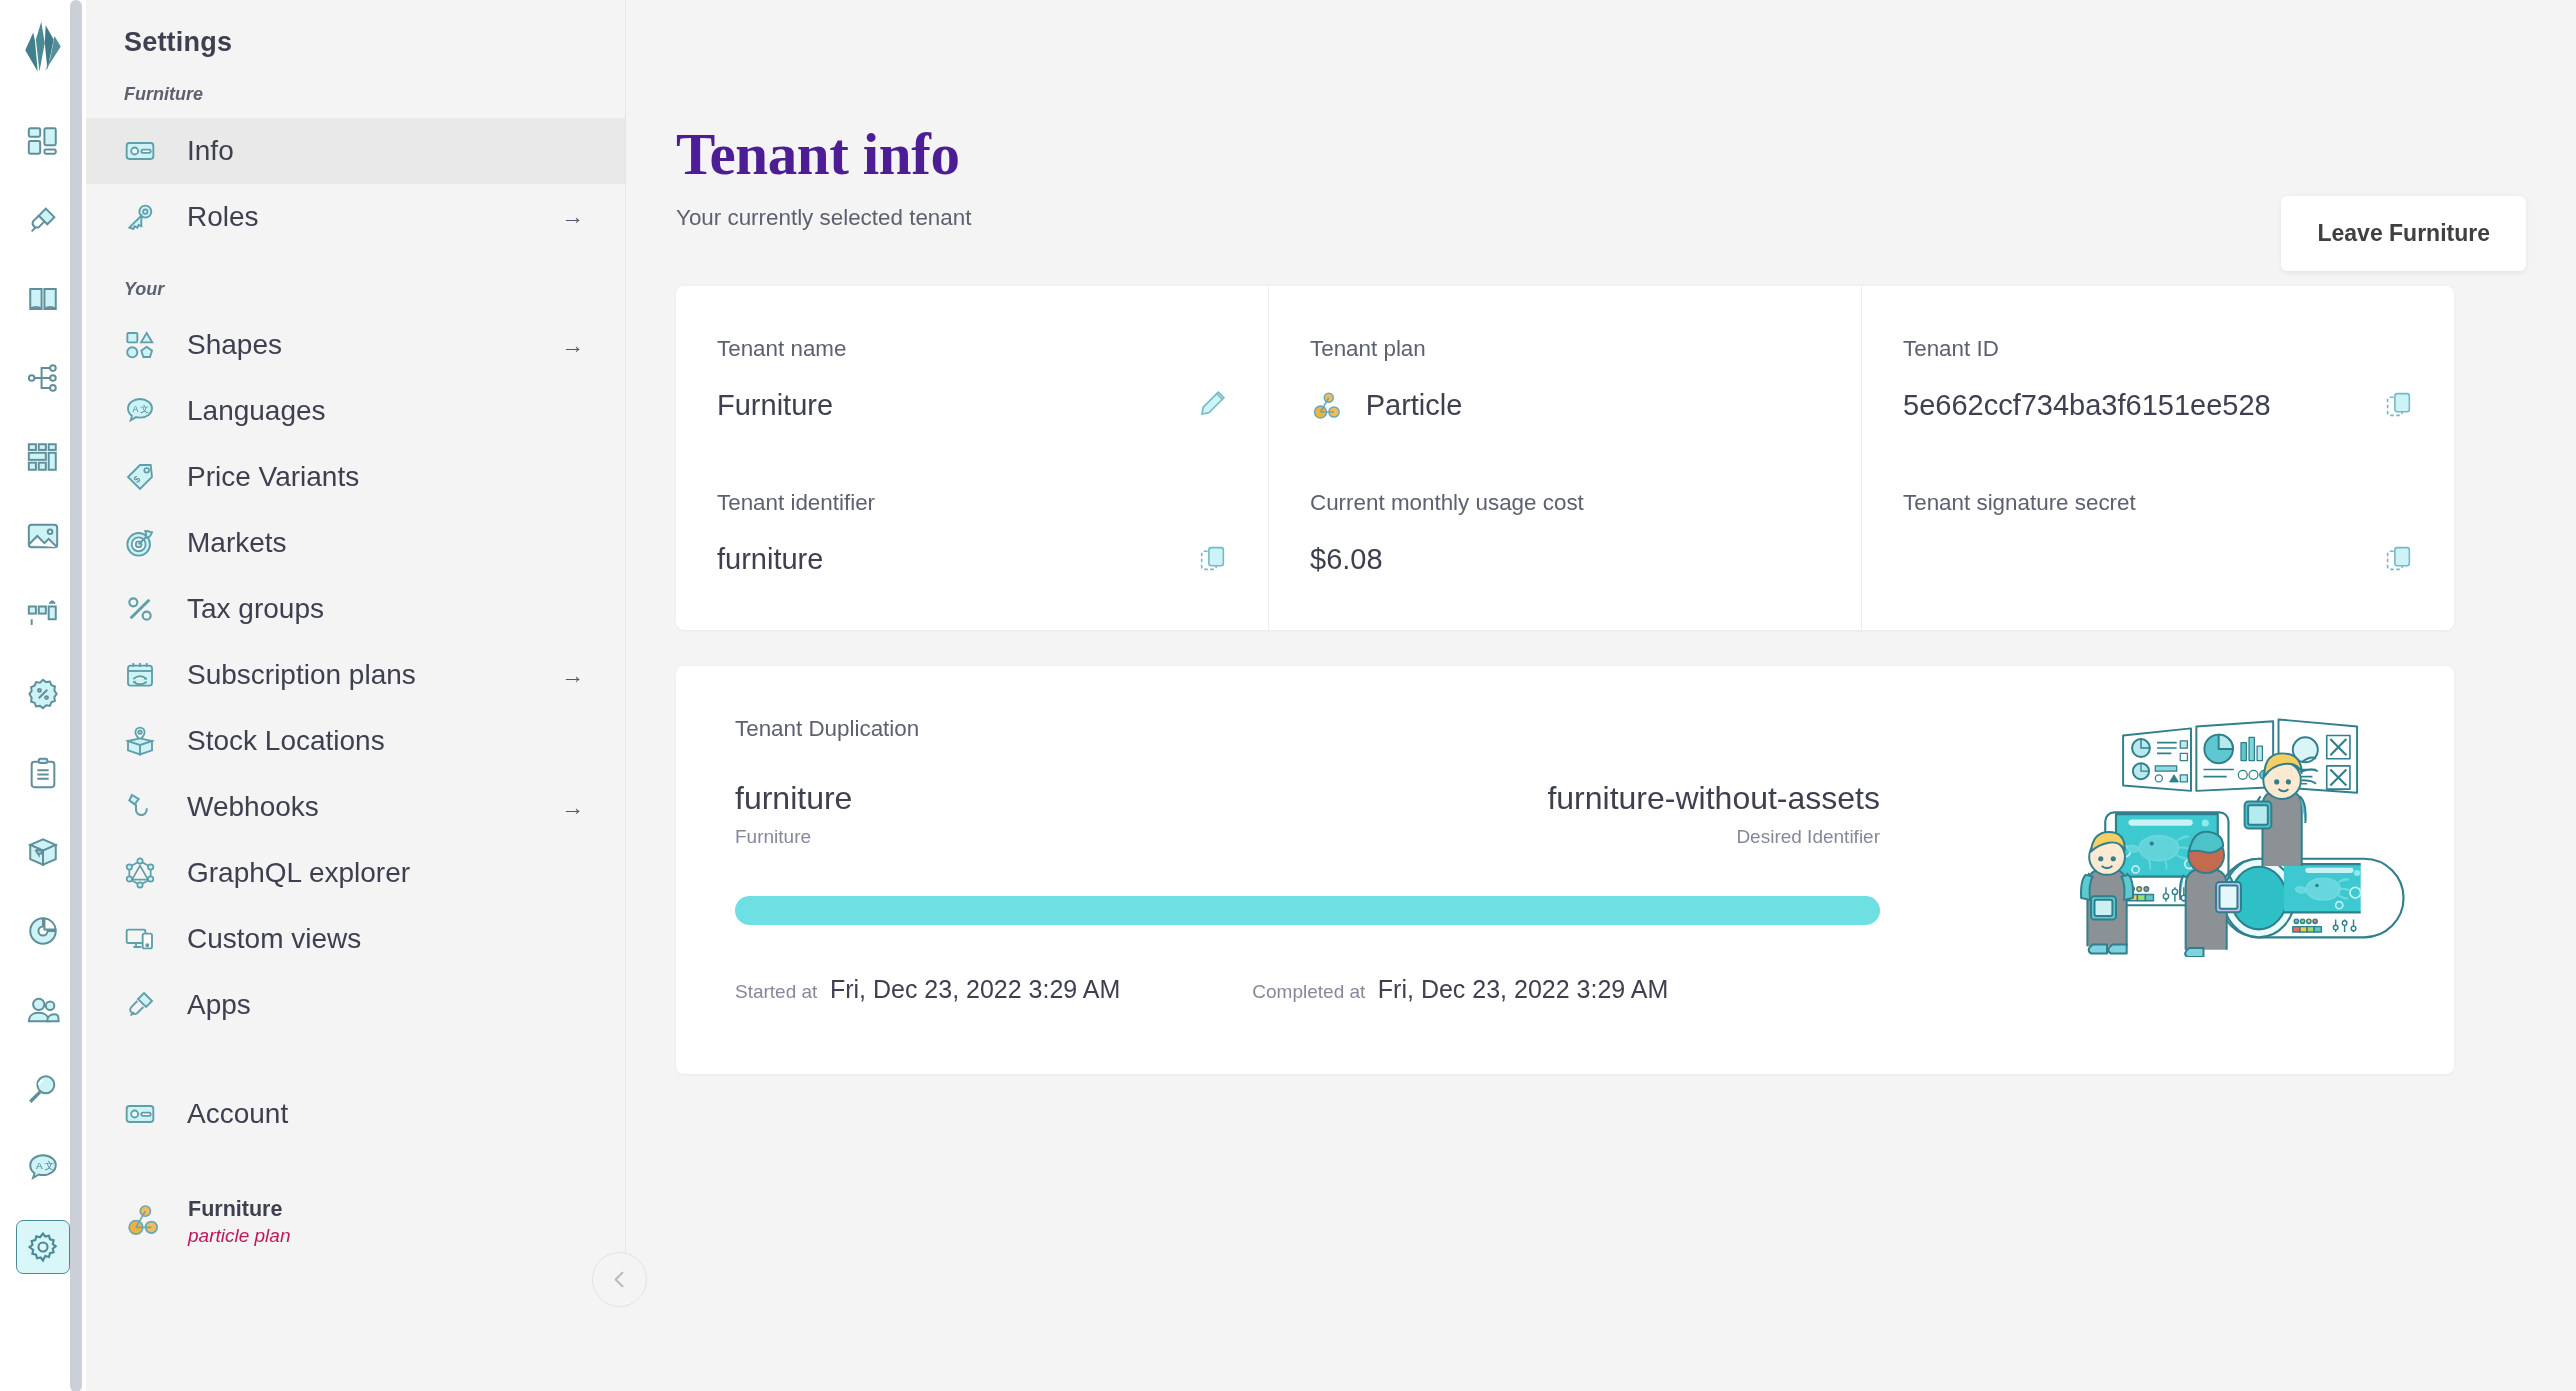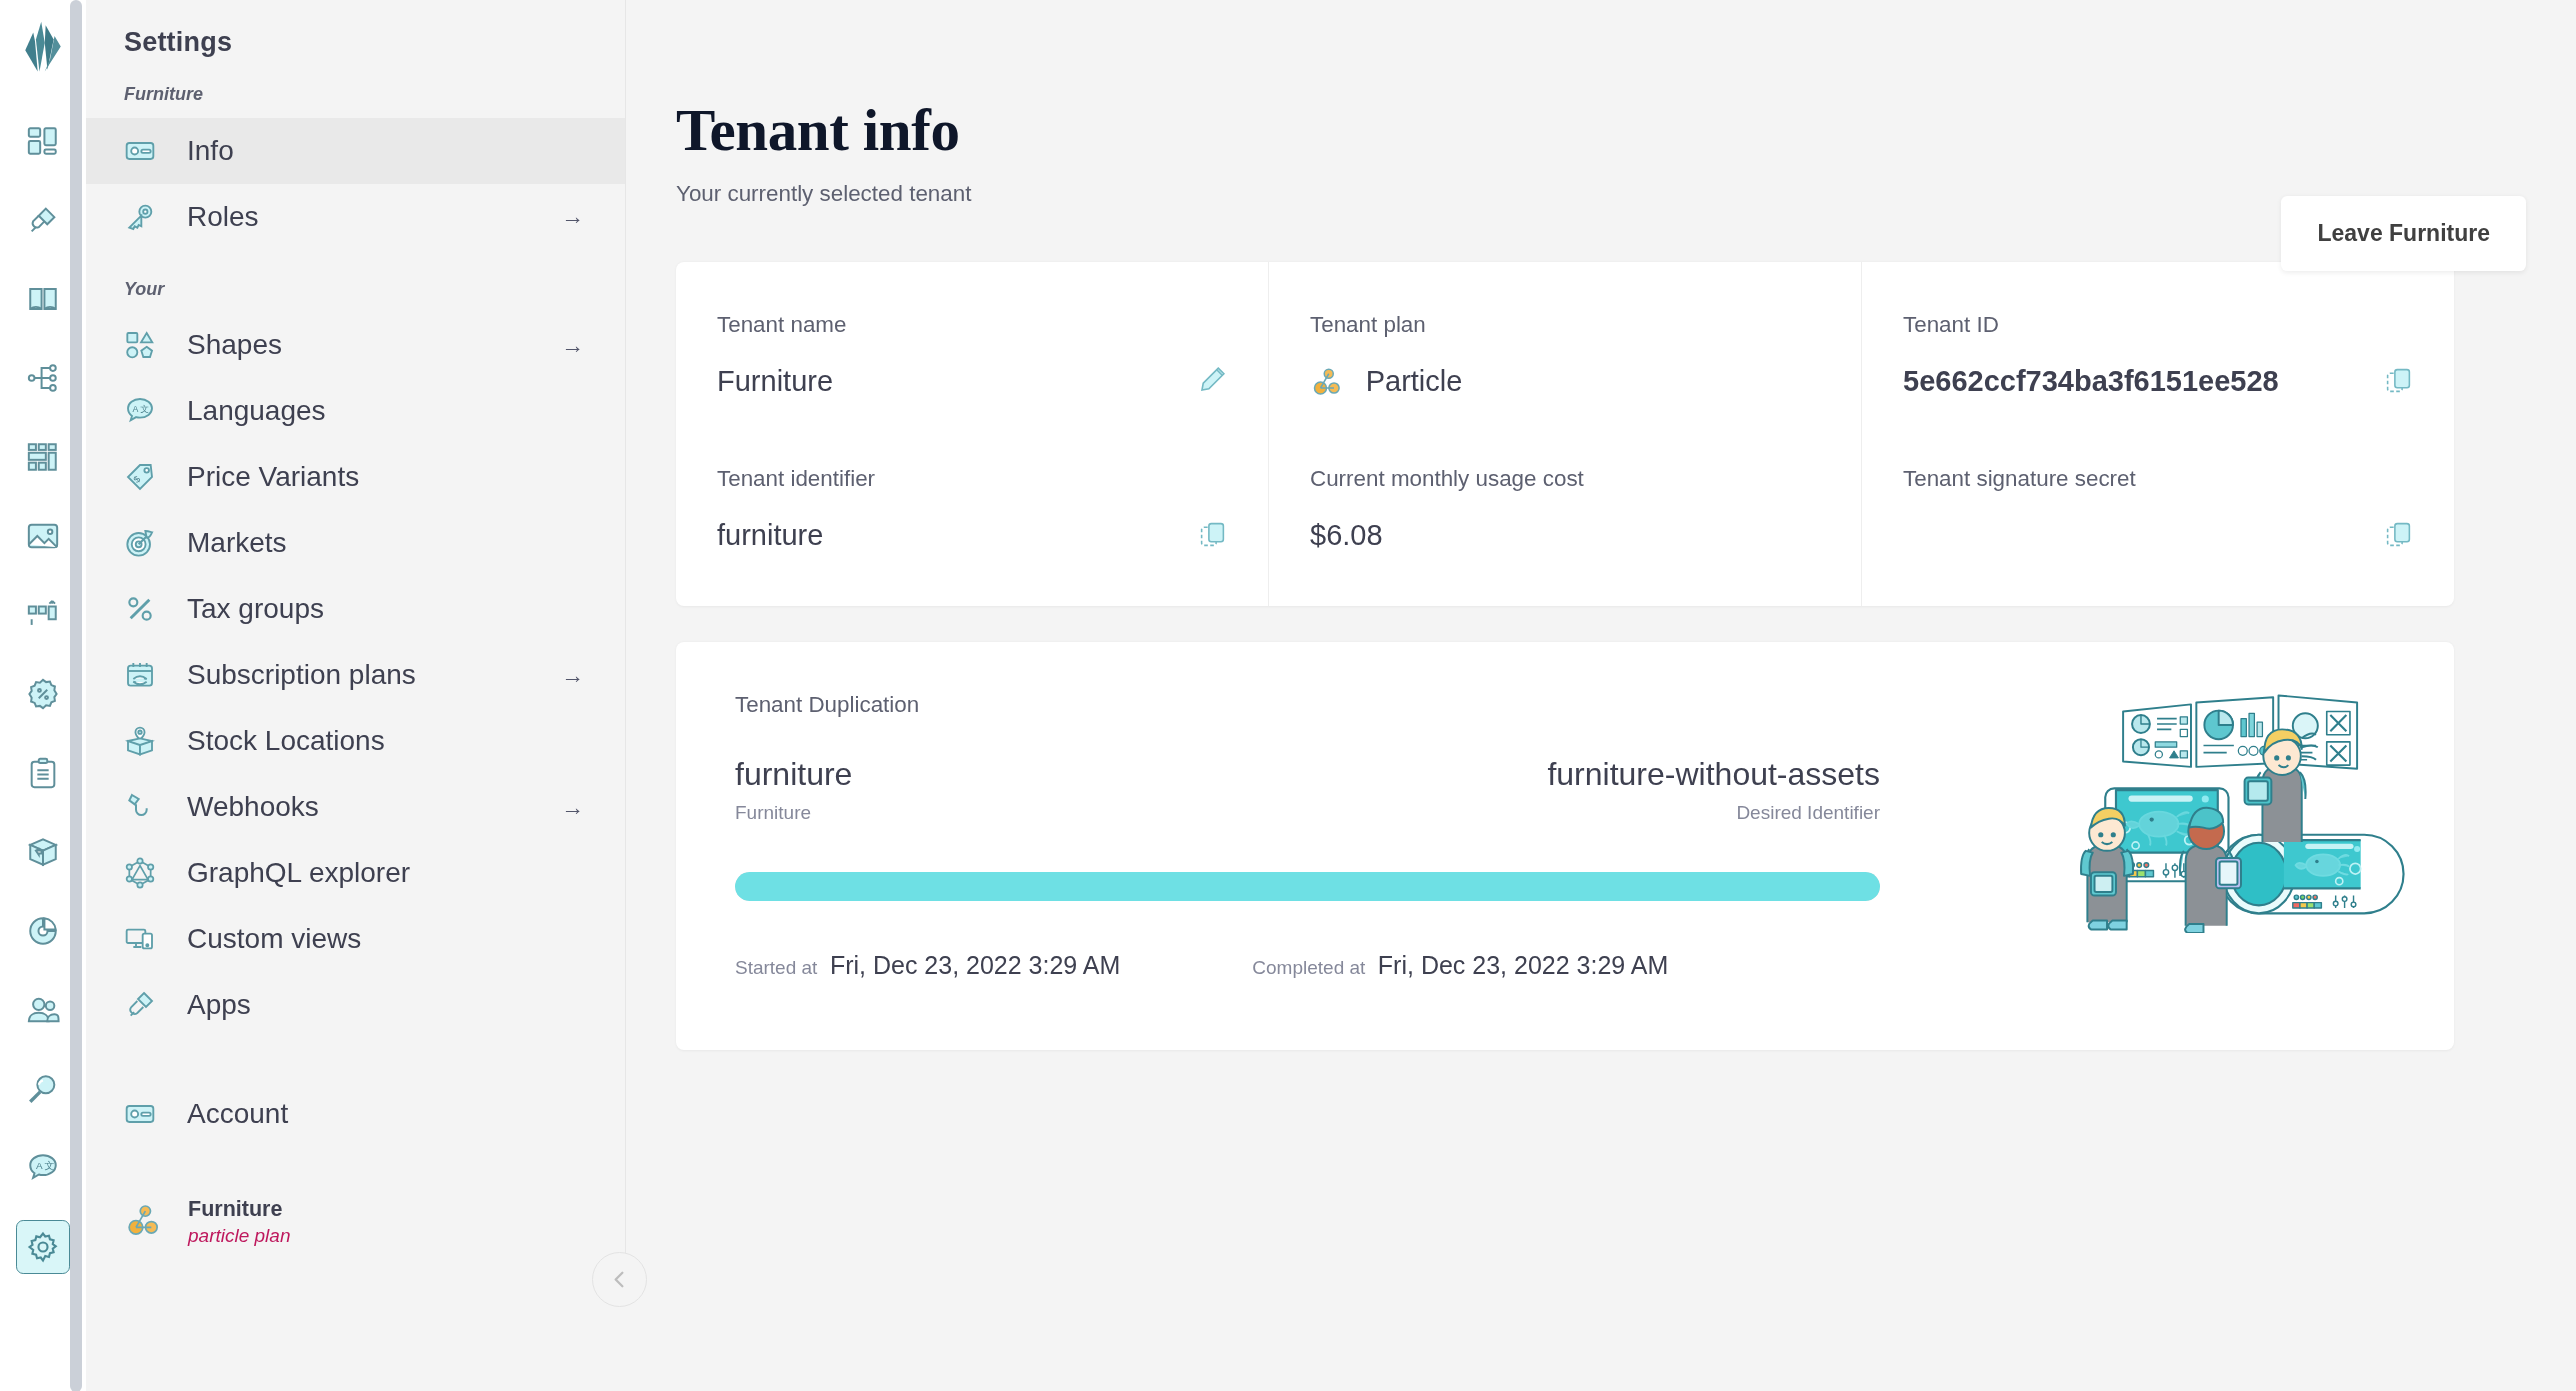--- a/index.html
+++ b/index.html
@@ -74,22 +74,22 @@
     background: #f4f4f4; border: 1.8px solid #e3e3e3;
     display: flex; align-items: center; justify-content: center;
     z-index: 5; cursor: pointer;
   }
 
   
   .main { flex: 1; height: 1392px; background: #f4f4f4; position: relative; }
   .main-inner { padding: 0 50px 0 50px; max-width: 1878px; }
   .page-title {
     font-family: "Liberation Serif", serif;
-    font-size: 59px; font-weight: bold; color: #0f172a;
-    padding-top: 96px; letter-spacing: -0.4px;
+    font-size: 59px; font-weight: bold; color: #4c1d95;
+    padding-top: 120px; letter-spacing: -0.4px;
   }
   .page-sub { font-size: 22.4px; color: #5d6070; margin-top: 16px; }
   .leave-btn {
     position: absolute; right: 50px; top: 196px;
     background: #ffffff; color: #e61f8d;
     font-size: 23px; font-weight: bold;
     padding: 24px 36px; border: none; border-radius: 6.3px;
     box-shadow: 0 1.8px 5.4px rgba(0,0,0,.07); cursor: pointer;
   }
 
@@ -97,21 +97,21 @@
     margin-top: 55px; background: #ffffff; border-radius: 8px;
     display: flex; box-shadow: 0 0.9px 2.7px rgba(0,0,0,.05);
   }
   .card-col { flex: 1; padding: 50px 41px 50px 41px; }
   .card-col + .card-col { border-left: 1.8px solid #eeeeee; }
   .field { position: relative; }
   .field + .field { margin-top: 64px; }
   .field-label { font-size: 22.4px; color: #5d6070; }
   .field-value-row { display: flex; align-items: center; margin-top: 23px; min-height: 41px; }
   .field-value { font-size: 29px; color: #3e4050; font-weight: 500; }
-  .field-value.mono { font-weight: 700; }
+  .field-value.mono { font-weight: 400; }
   .field-action { margin-left: auto; cursor: pointer; }
 
   .dup-card {
     margin-top: 36px; background: #ffffff; border-radius: 8px;
     padding: 50px 54px 63px 59px; position: relative; min-height: 408px;
     box-shadow: 0 0.9px 2.7px rgba(0,0,0,.05);
   }
   .dup-title { font-size: 22.4px; color: #5d6070; }
   .dup-names { display: flex; justify-content: space-between; margin-top: 38px; width: 1145px; }
   .dup-name { font-size: 32px; color: #3e4050; font-weight: 500; }

